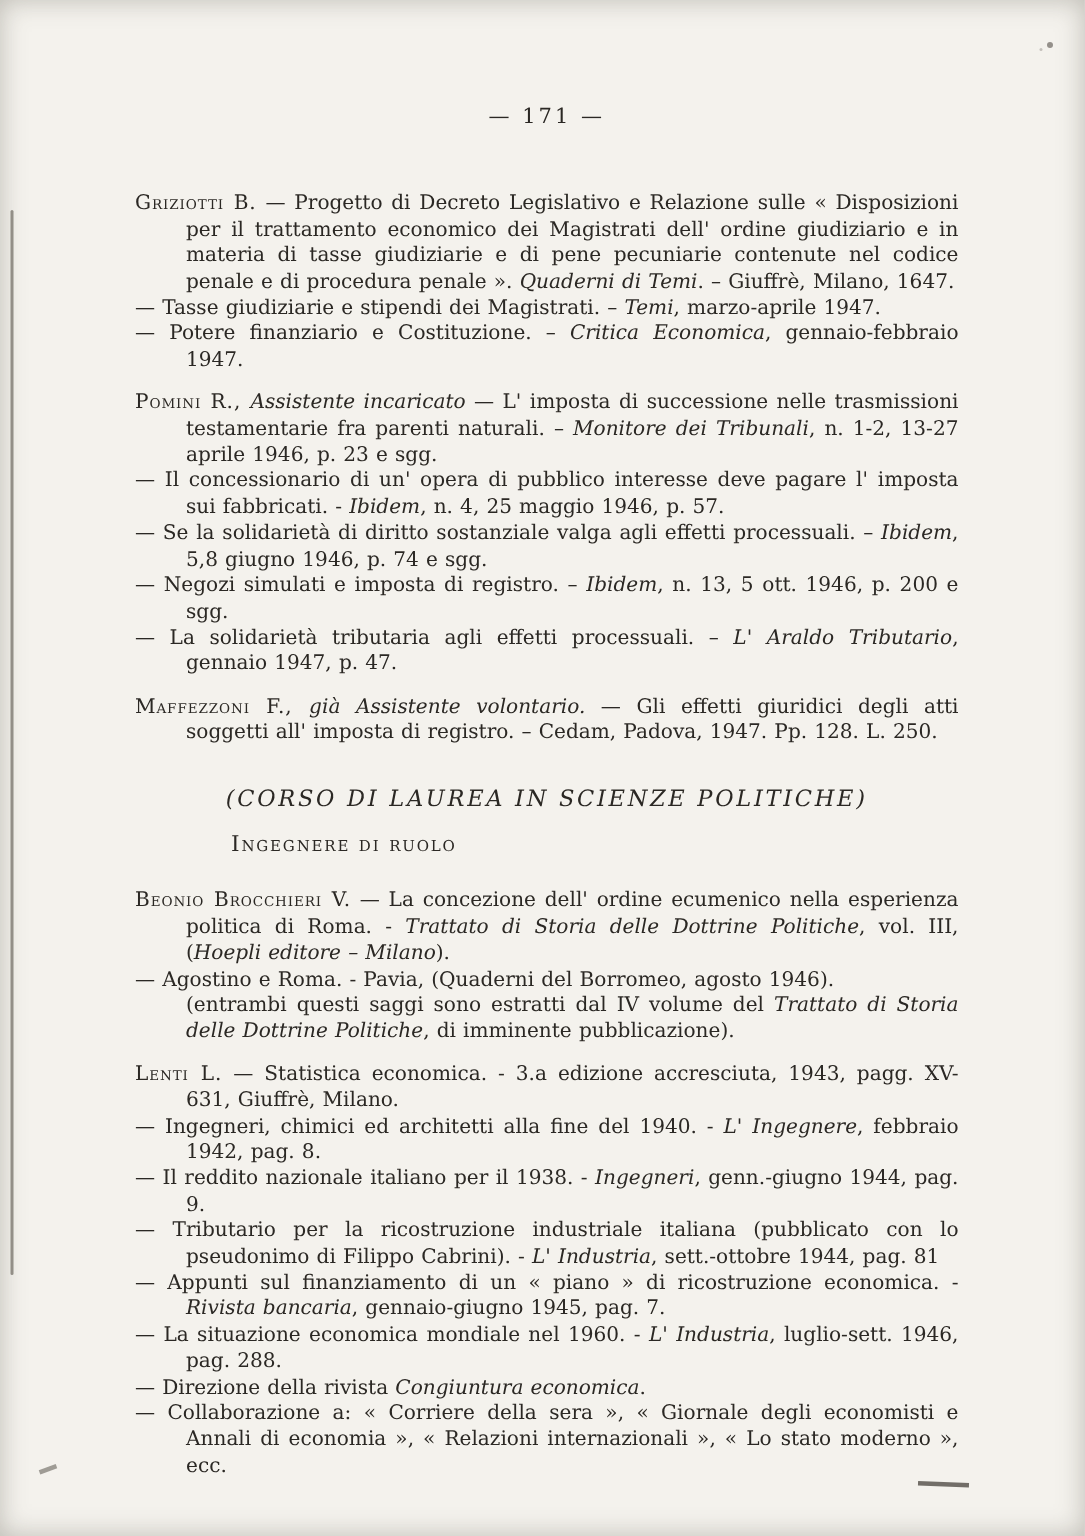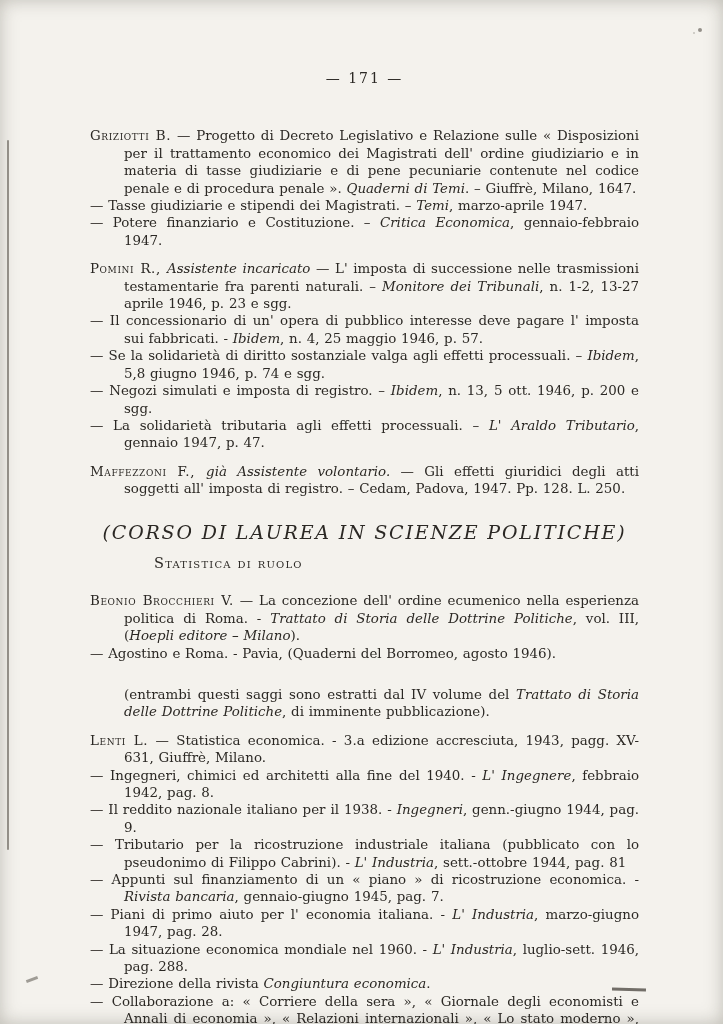--- a/index.html
+++ b/index.html
@@ -29,27 +29,27 @@
     margin: 0 0 40px 0;
   }
   section { display: block; }
   .group { margin: 0 0 11px 0; }
   p.entry {
     margin: 0;
     text-align: justify;
     word-spacing: 0.5px;
   }
   p.entry.hang { padding-left: 34px; text-indent: -34px; }
-  p.entry.cont { padding-left: 34px; text-indent: 0; margin-top: 24px; }
+  p.entry.cont { padding-left: 34px; text-indent: 0; }
   .it { font-style: italic; }
   .sc { font-variant: small-caps; letter-spacing: 0.6px; }
   h2.course-heading {
     font-weight: normal;
     font-style: italic;
-    font-size: 19px;
+    font-size: 15px;
     letter-spacing: 1.8px;
     text-align: center;
     margin: 26px 0 14px 0;
   }
   h3.sub-heading {
     font-weight: normal;
     font-variant: small-caps;
     font-size: 14.5px;
     letter-spacing: 1.2px;
     margin: 0 0 20px 64px;
@@ -113,33 +113,32 @@
             <p class="entry hang"><span>— Se la solidarietà di diritto sostanziale valga agli effetti processuali. – </span><span class="it">Ibidem</span><span>, 5,8 giugno 1946, p. 74 e sgg.</span></p>
             <p class="entry hang"><span>— Negozi simulati e imposta di registro. – </span><span class="it">Ibidem</span><span>, n. 13, 5 ott. 1946, p. 200 e sgg.</span></p>
             <p class="entry hang"><span>— La solidarietà tributaria agli effetti processuali. – </span><span class="it">L' Araldo Tributario</span><span>, gennaio 1947, p. 47.</span></p>
           </div>
           <div class="group">
             <p class="entry hang"><span class="sc">Maffezzoni F., </span><span class="it">già Assistente volontario.</span><span> — Gli effetti giuridici degli atti soggetti all' imposta di registro. – Cedam, Padova, 1947. Pp. 128. L. 250.</span></p>
           </div>
         </section>
         <section>
           <h2 class="course-heading">(CORSO DI LAUREA IN SCIENZE POLITICHE)</h2>
-          <h3 class="sub-heading">Statistica di ruolo</h3>
+          <h3 class="sub-heading">Ingegnere di ruolo</h3>
           <div class="group">
             <p class="entry hang"><span class="sc">Beonio Brocchieri V.</span><span> — La concezione dell' ordine ecumenico nella esperienza politica di Roma. - </span><span class="it">Trattato di Storia delle Dottrine Politiche</span><span>, vol. III, (</span><span class="it">Hoepli editore – Milano</span><span>).</span></p>
             <p class="entry hang"><span>— Agostino e Roma. - Pavia, (Quaderni del Borromeo, agosto 1946).</span></p>
             <p class="entry cont"><span>(entrambi questi saggi sono estratti dal IV volume del </span><span class="it">Trattato di Storia delle Dottrine Politiche</span><span>, di imminente pubblicazione).</span></p>
           </div>
           <div class="group">
             <p class="entry hang"><span class="sc">Lenti L.</span><span> — Statistica economica. - 3.a edizione accresciuta, 1943, pagg. XV-631, Giuffrè, Milano.</span></p>
             <p class="entry hang"><span>— Ingegneri, chimici ed architetti alla fine del 1940. - </span><span class="it">L' Ingegnere</span><span>, febbraio 1942, pag. 8.</span></p>
             <p class="entry hang"><span>— Il reddito nazionale italiano per il 1938. - </span><span class="it">Ingegneri</span><span>, genn.-giugno 1944, pag. 9.</span></p>
             <p class="entry hang"><span>— Tributario per la ricostruzione industriale italiana (pubblicato con lo pseudonimo di Filippo Cabrini). - </span><span class="it">L' Industria</span><span>, sett.-ottobre 1944, pag. 81</span></p>
             <p class="entry hang"><span>— Appunti sul finanziamento di un « piano » di ricostruzione economica. - </span><span class="it">Rivista bancaria</span><span>, gennaio-giugno 1945, pag. 7.</span></p>
-            <p class="entry hang"><span>— Piani di primo aiuto per l' economia italiana. - </span><span class="it">L' Industria</span><span>, marzo-giugno 1947, pag. 28.</span></p>
             <p class="entry hang"><span>— La situazione economica mondiale nel 1960. - </span><span class="it">L' Industria</span><span>, luglio-sett. 1946, pag. 288.</span></p>
             <p class="entry hang"><span>— Direzione della rivista </span><span class="it">Congiuntura economica</span><span>.</span></p>
             <p class="entry hang"><span>— Collaborazione a: « Corriere della sera », « Giornale degli economisti e Annali di economia », « Relazioni internazionali », « Lo stato moderno », ecc.</span></p>
           </div>
         </section>
       </div>
   </div>
 </div>
 
 </body></html>

